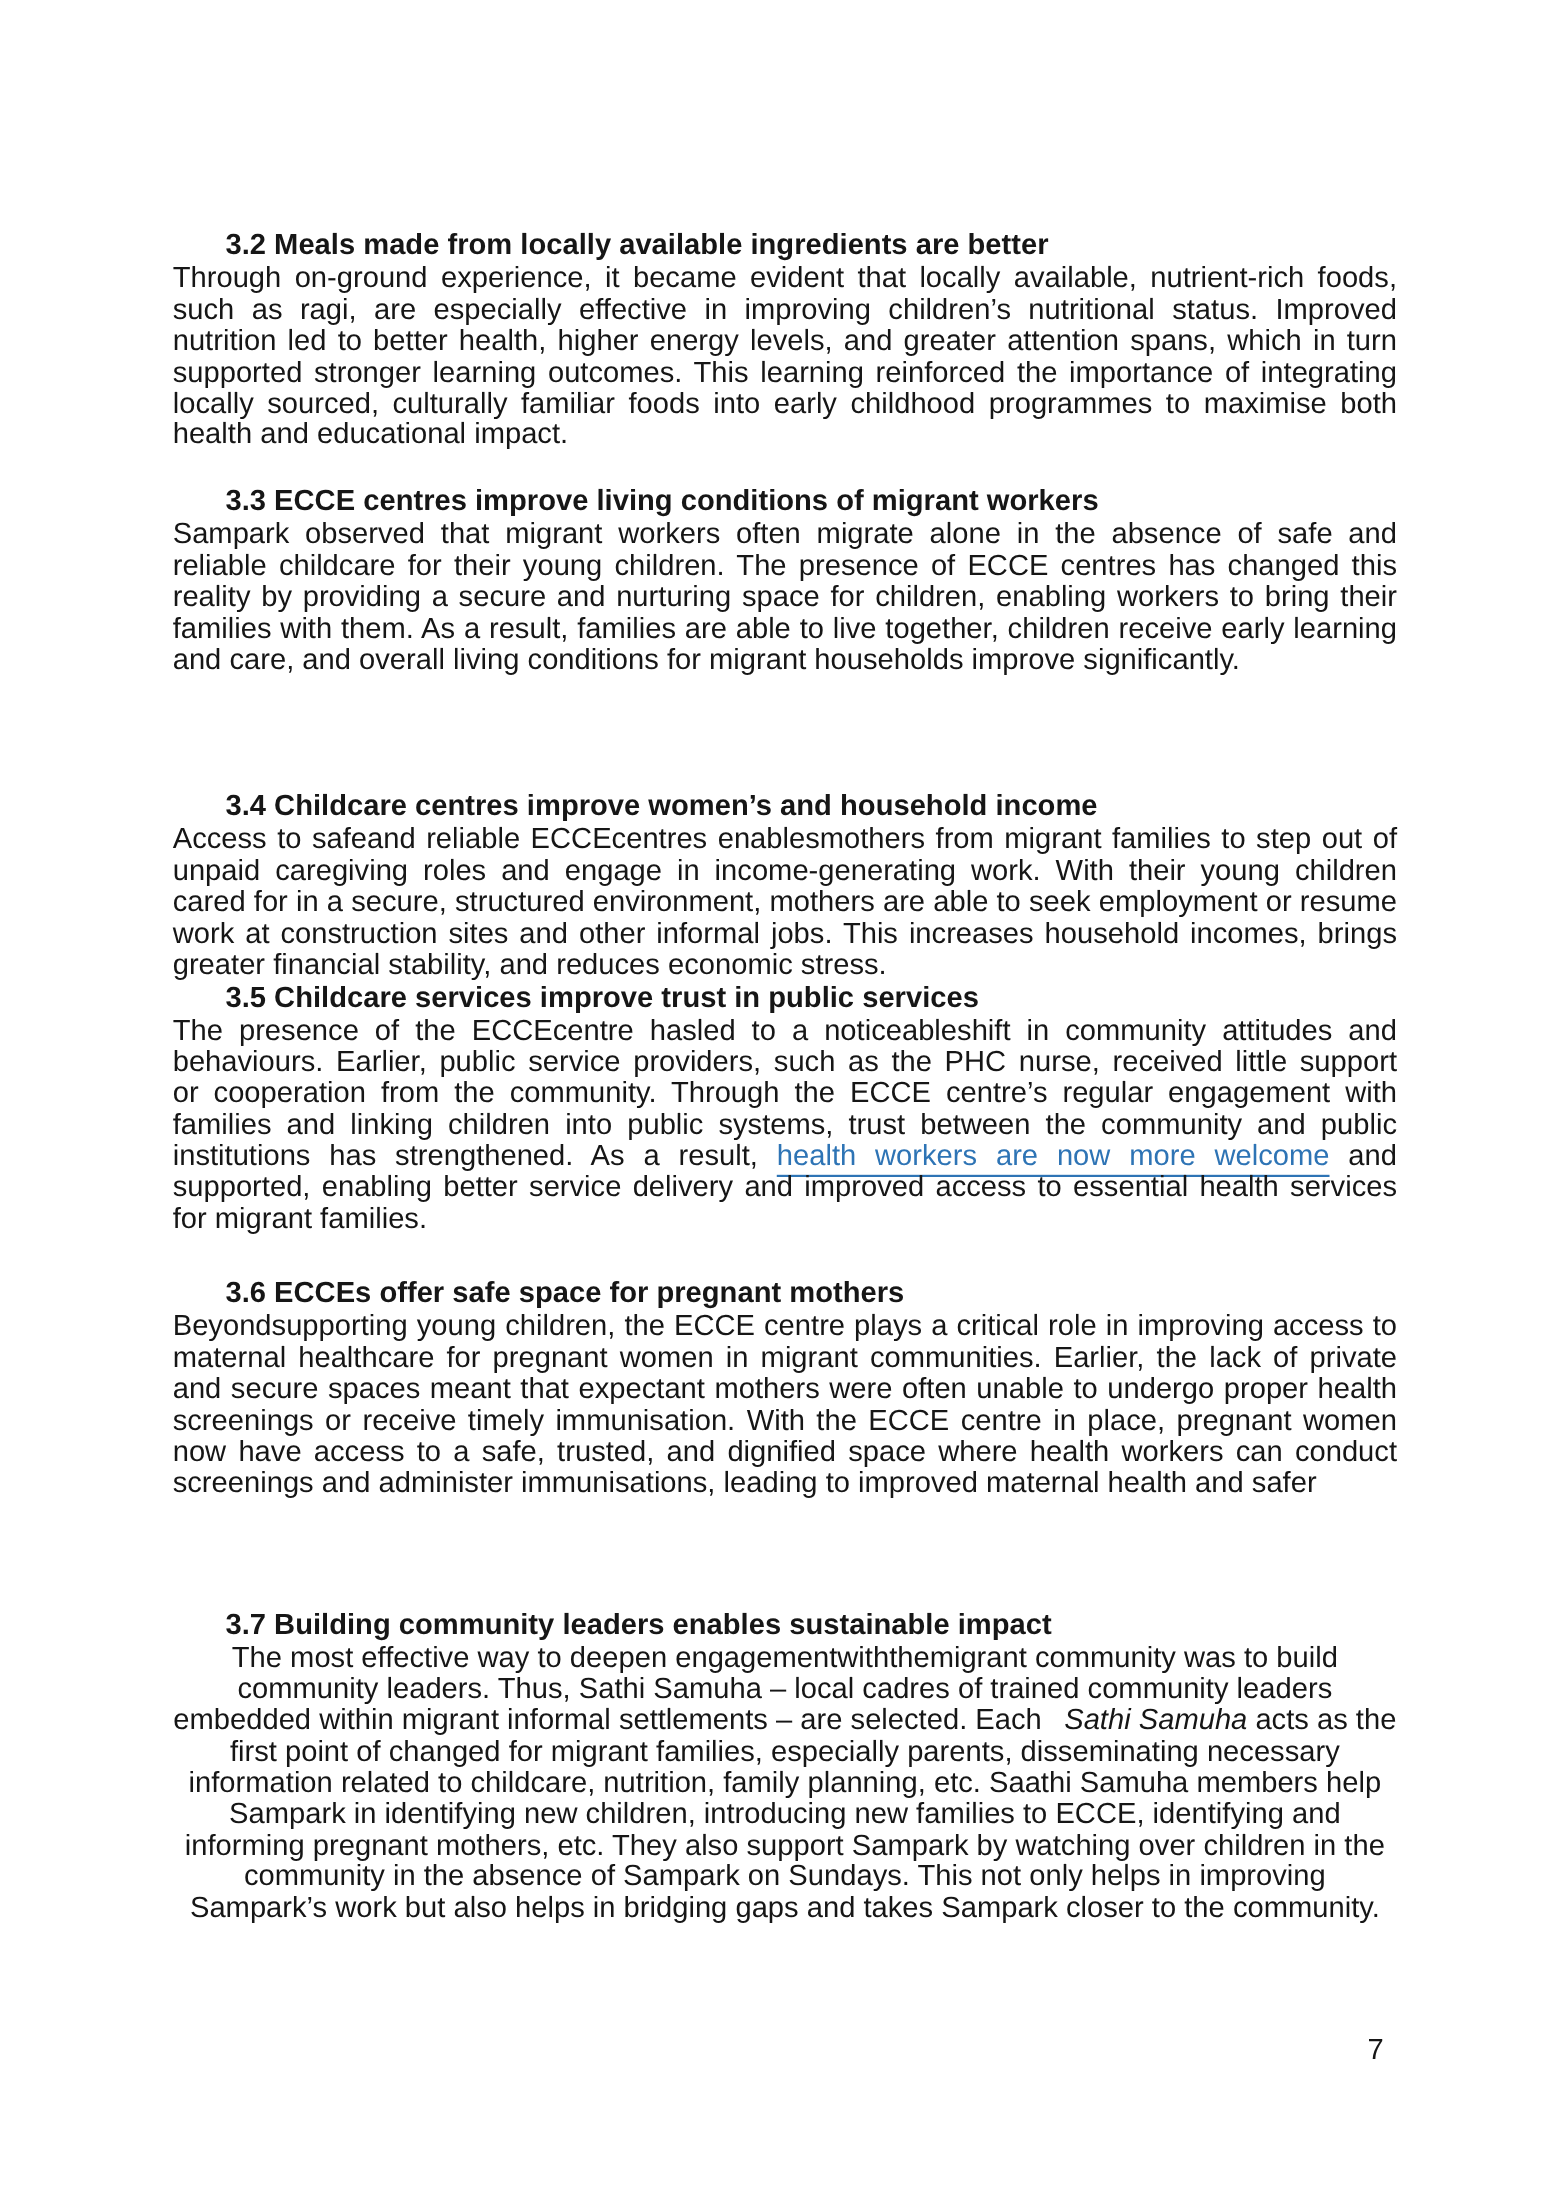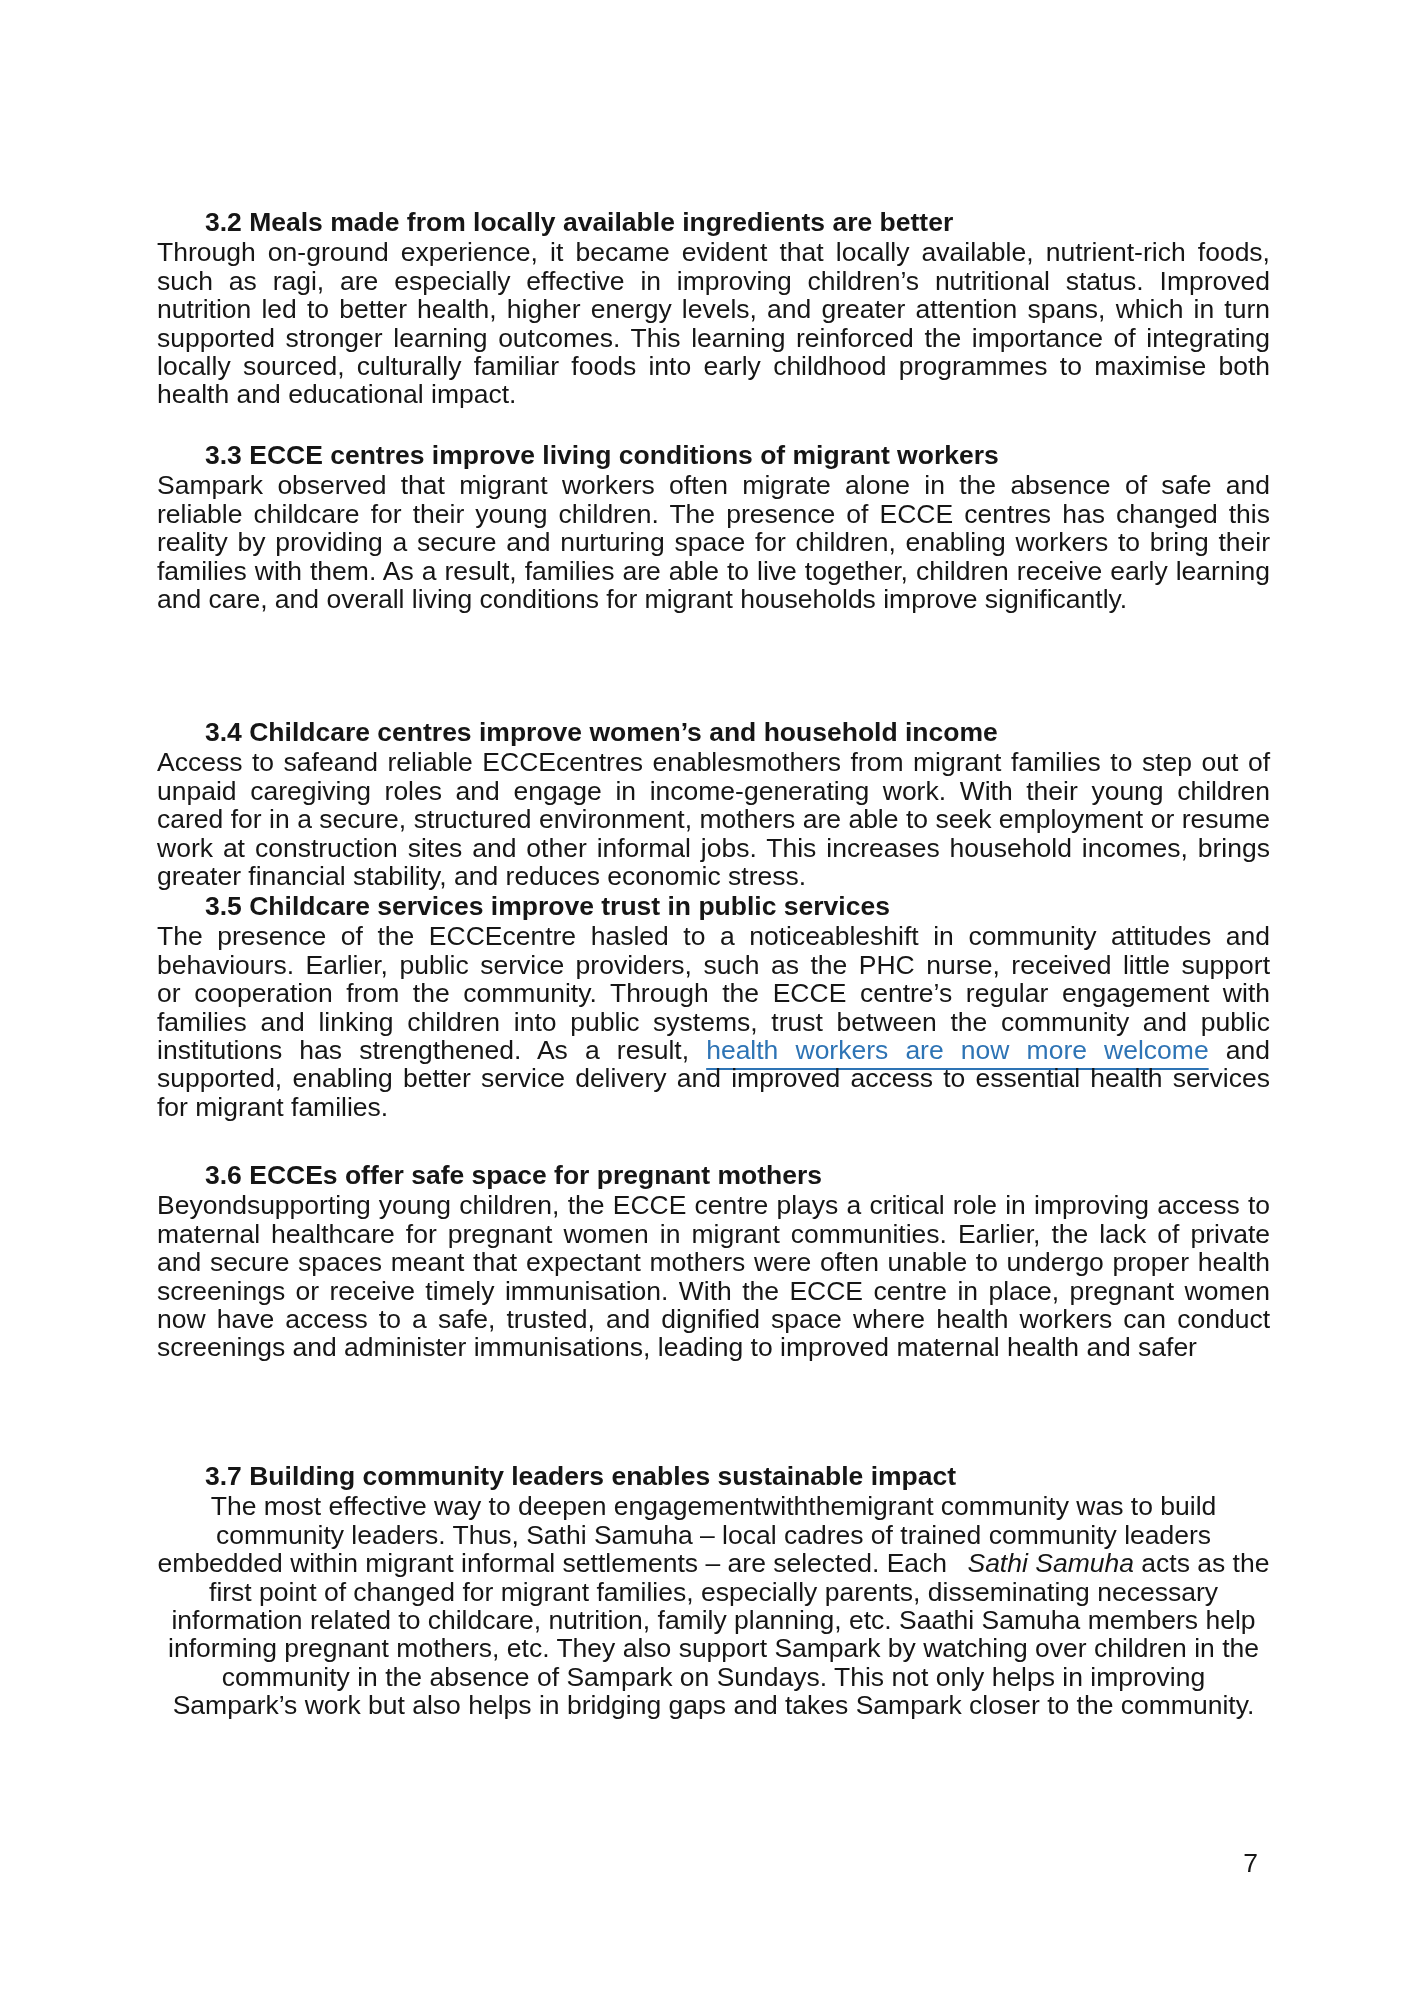--- a/index.html
+++ b/index.html
@@ -118,20 +118,21 @@
   </section>
 
   <section class="sec left" id="s37">
     <div class="heading">3.7 Building community leaders enables sustainable impact</div>
     <div class="body">
         <div class="line"><span>The most effective way to deepen engagementwiththemigrant community was to build</span></div>
         <div class="line"><span>community leaders. Thus, Sathi Samuha – local cadres of trained community leaders</span></div>
         <div class="line"><span>embedded within migrant informal settlements – are selected. Each </span><span class="italic">Sathi Samuha</span><span> acts as the</span></div>
         <div class="line"><span>first point of changed for migrant families, especially parents, disseminating necessary</span></div>
         <div class="line"><span>information related to childcare, nutrition, family planning, etc. Saathi Samuha members help</span></div>
+        <div class="line"><span>Sampark in identifying new children, introducing new families to ECCE, identifying and</span></div>
         <div class="line"><span>informing pregnant mothers, etc. They also support Sampark by watching over children in the</span></div>
         <div class="line"><span>community in the absence of Sampark on Sundays. This not only helps in improving</span></div>
         <div class="line"><span>Sampark’s work but also helps in bridging gaps and takes Sampark closer to the community.</span></div>
       </div>
   </section>
 
   <div class="page-number">7</div>
 
 </div>
 

